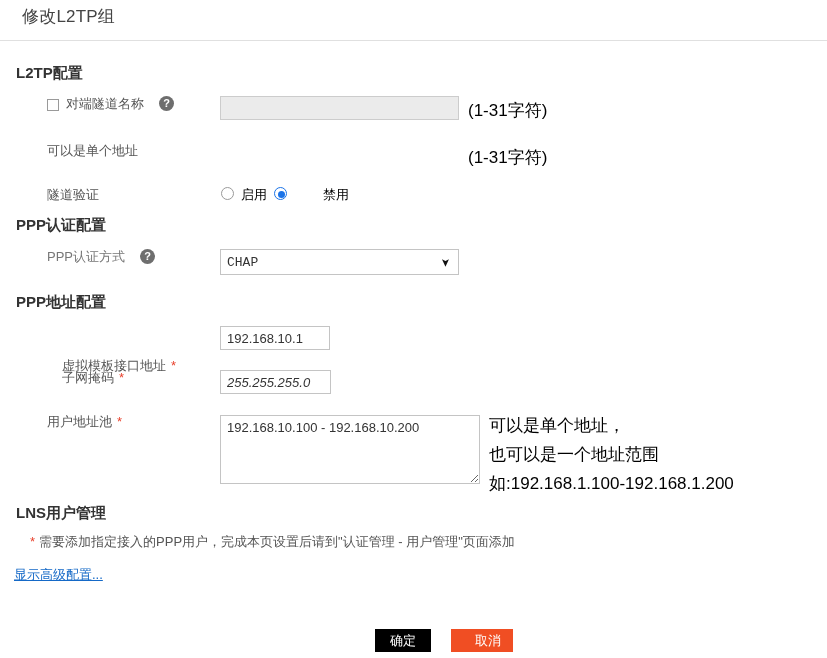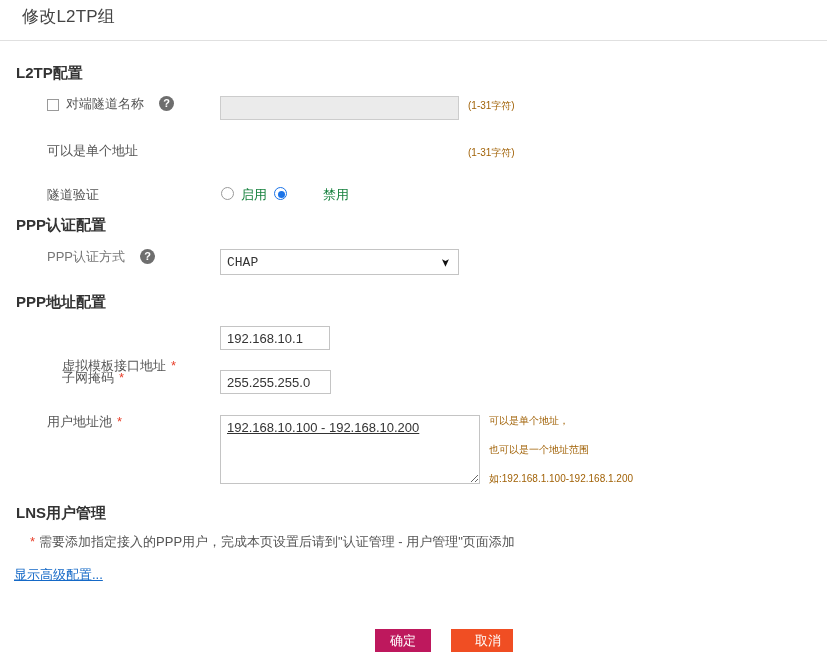--- a/index.html
+++ b/index.html
@@ -34,21 +34,21 @@
     white-space: nowrap;
   }
   .field-label {
     position: absolute;
     font-size: 13px; color: #555555; white-space: nowrap;
   }
   .field-label.dim { color: #777777; }
   .req-star { color: #e8412c; font-size: 13px; margin-left: 5px; }
 
   .hint {
-    position: absolute; font-size: 10px; color: #a16207; white-space: nowrap;
+    position: absolute; font-size: 17px; color: #000000; white-space: nowrap;
   }
 
   
   .help-icon {
     position: absolute;
     width: 15px; height: 15px; border-radius: 50%;
     background: #6e6e6e;
     color: #ffffff; font-size: 11px; line-height: 15px;
     text-align: center; font-weight: bold;
     cursor: pointer; user-select: none;
@@ -107,21 +107,21 @@
     border-radius: 50%; border: 1px solid #9a9a9a; background: #fff;
     cursor: pointer;
   }
   .radio-outer.checked { border: 1px solid #1a73e8; }
   .radio-dot {
     position: absolute; left: 3px; top: 3px;
     width: 7px; height: 7px; border-radius: 50%;
     background: #1a73e8;
   }
   .radio-label {
-    position: absolute; font-size: 13px; color: #15803d; white-space: nowrap;
+    position: absolute; font-size: 13px; color: #000000; white-space: nowrap;
     cursor: pointer;
   }
 
   
   .note {
     position: absolute; font-size: 13px; color: #555; white-space: nowrap;
   }
   .note .star { color: #e8412c; margin-right: 4px; }
   .adv-link {
     position: absolute;
@@ -131,21 +131,21 @@
 
   
   .btn {
     position: absolute;
     height: 23px; min-width: 56px;
     border: none; color: #ffffff;
     font-family: "Liberation Sans", "DejaVu Sans", sans-serif;
     font-size: 13px; line-height: 23px; text-align: center;
     cursor: pointer; padding: 0 12px;
   }
-  .btn-ok { background: #be185d; }
+  .btn-ok { background: #000000; }
   .btn-cancel { background: #f04e23; padding-left: 24px; }
 </style>
 </head>
 <body>
 
 <div class="page">
 
   <div class="header">
     <div class="page-title">修改L2TP组</div>
   </div>
@@ -184,26 +184,26 @@
   <div class="section-title" style="top:293px;">PPP地址配置</div>
 
   <div class="field-label" style="left:62px; top:325px;margin-top:32px;">
     <span>虚拟模板接口地址</span><span class="req-star">*</span>
   </div>
   <input class="txt" style="left: 220px; top: 326px; width: 110px;" type="text" value="192.168.10.1">
 
   <div class="field-label" style="left:62px; top:369px;">
     <span>子网掩码</span><span class="req-star">*</span>
   </div>
-  <input class="txt" style="left: 220px; top: 370px; width: 111px;" type="text" value="255.255.255.0">
+  <input class="txt" style="left: 220px; top: 370px; width: 111px; font-style: italic;" type="text" value="255.255.255.0">
 
   <div class="field-label" style="left:47px; top:413px;">
     <span>用户地址池</span><span class="req-star">*</span>
   </div>
-  <textarea class="pool" style="left: 220px; top: 415px; width: 260px; height: 69px; text-decoration: underline;">192.168.10.100 - 192.168.10.200</textarea>
+  <textarea class="pool" style="left: 220px; top: 415px; width: 260px; height: 69px;">192.168.10.100 - 192.168.10.200</textarea>
   <div class="hint" style="left:489px; top:414px;">可以是单个地址，</div>
   <div class="hint" style="left:489px; top:443px;">也可以是一个地址范围</div>
   <div class="hint" style="left:489px; top:472px;">如:192.168.1.100-192.168.1.200</div>
 
   <div class="section-title" style="top:504px;">LNS用户管理</div>
 
   <div class="note" style="left:30px; top:533px;">
     <span class="star">*</span><span>需要添加指定接入的PPP用户，完成本页设置后请到"认证管理 - 用户管理"页面添加</span>
   </div>
 

